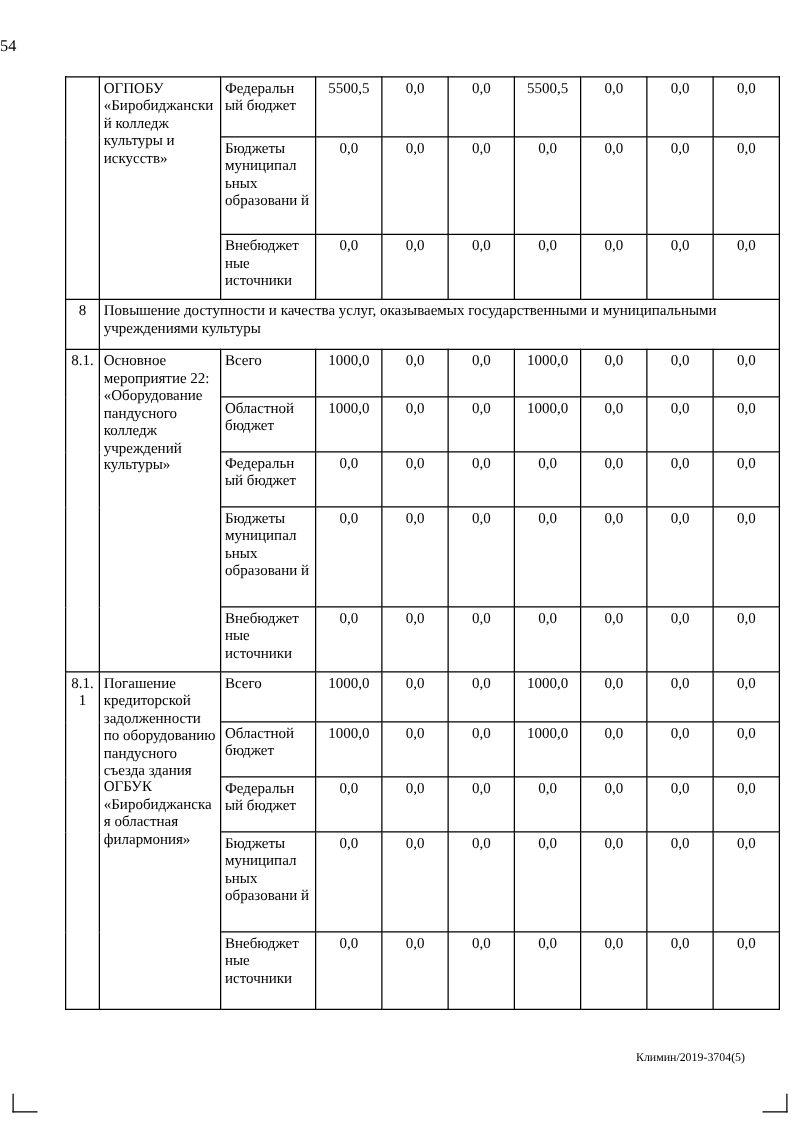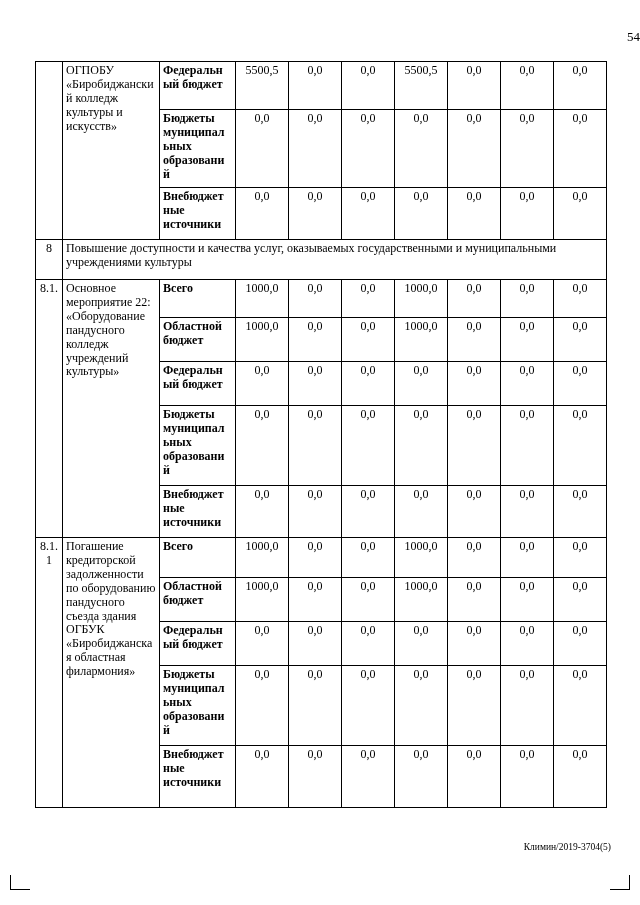--- a/index.html
+++ b/index.html
@@ -3,38 +3,38 @@
 <meta charset="utf-8">
 <style>
   * { box-sizing: border-box; }
   html, body { margin: 0; padding: 0; background: #ffffff; }
   body {
     width: 640px; height: 905px; position: relative;
     font-family: "Liberation Serif", serif; color: #000;
   }
   .page-number {
     position: absolute; top: 29px; left: 0; width: 100%;
-    text-align: right; font-size: 13px;
+    text-align: left; font-size: 13px;
   }
   table.doc {
-    position: absolute; top: 61px; left: 35px; width: 572px;
+    position: absolute; top: 61px; left: 52px; width: 572px;
     border-collapse: collapse; table-layout: fixed;
     font-size: 12px; line-height: 1.16;
   }
   table.doc td {
     border: 1px solid #000; vertical-align: top;
     padding: 2px 3px; overflow-wrap: break-word;
   }
   td.num { text-align: center; padding: 2px 1px; white-space: pre-line; }
   td.name { text-align: left; }
-  td.source { text-align: left; font-weight: bold; }
+  td.source { text-align: left; }
   td.val { text-align: center; }
   td.section-text { text-align: left; padding: 3px 5px; margin-left: 37px; }
   .footer-ref {
-    position: absolute; top: 842px; right: 29px; font-size: 9.5px;
+    position: absolute; top: 842px; right: 44px; font-size: 9.5px;
   }
   .corner { position: absolute; width: 20px; height: 15px; }
   .corner.left  { left: 10px;  top: 875px; border-left: 1px solid #000;  border-bottom: 1px solid #000; }
   .corner.right { right: 10px; top: 875px; border-right: 1px solid #000; border-bottom: 1px solid #000; }
 </style>
 </head>
 <body>
 
 <div class="page-number">54</div>
 

